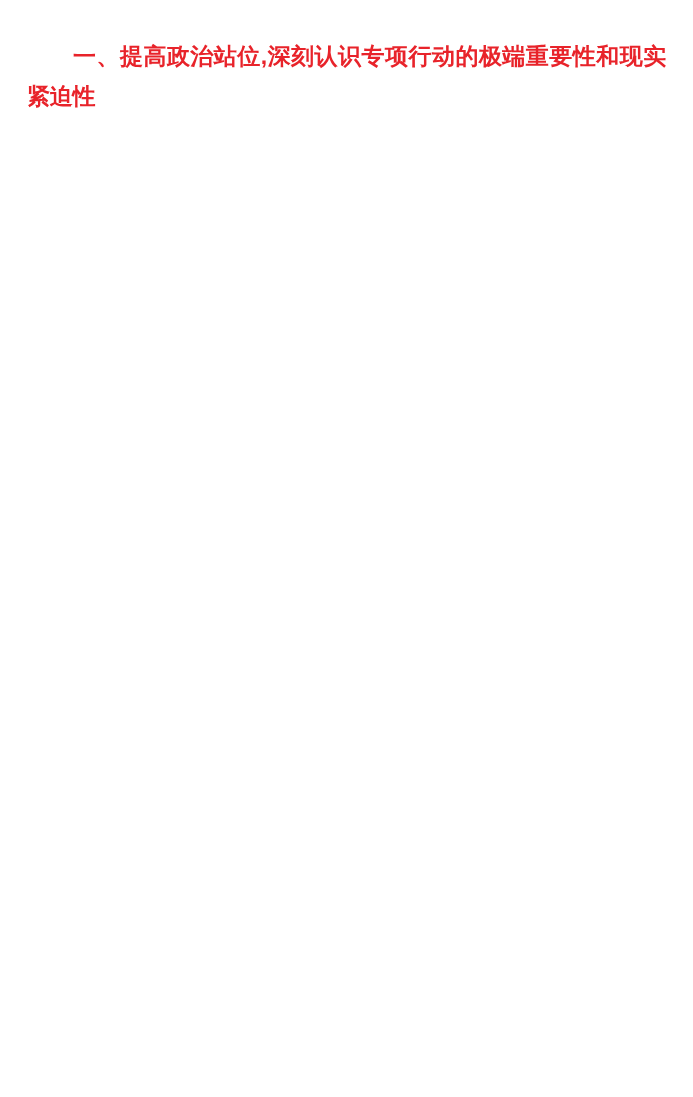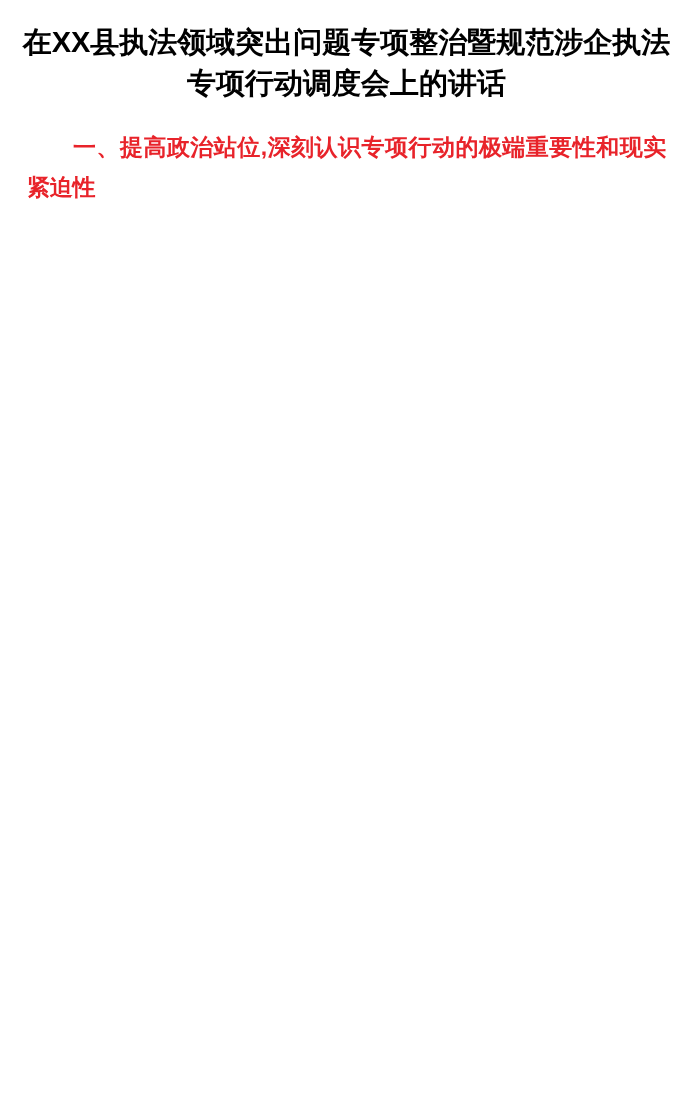--- a/index.html
+++ b/index.html
@@ -54,20 +54,19 @@
     font-weight: bold;
     color: #e8232a;
     letter-spacing: -0.2px;
   }
 </style>
 </head>
 <body>
 
 <div class="page">
 
-  <h1 class="doc-title">在XX县执法领域突出问题专项整治暨规范涉企执法专项行动调度会上的讲话</h1>
 
 
 
   <p class="heading-para">一、提高政治站位,深刻认识专项行动的极端重要性和现实紧迫性</p>
 
 
 </div>
 
 </body></html>

